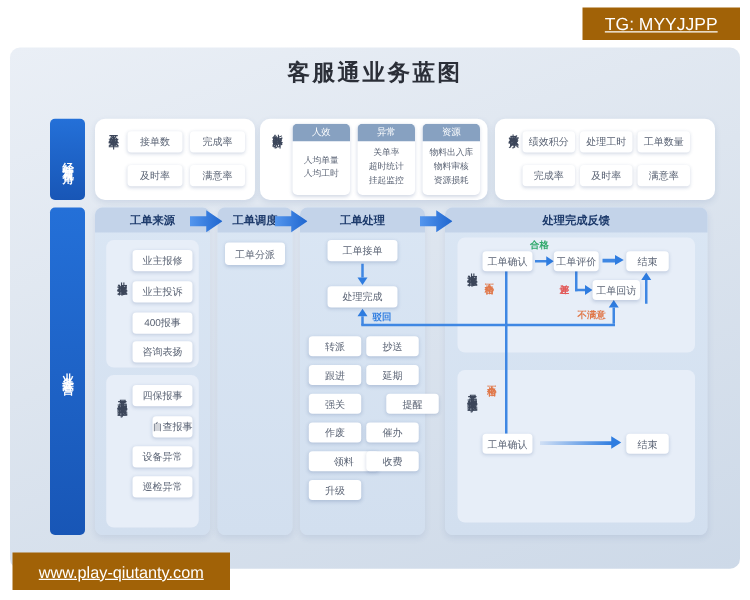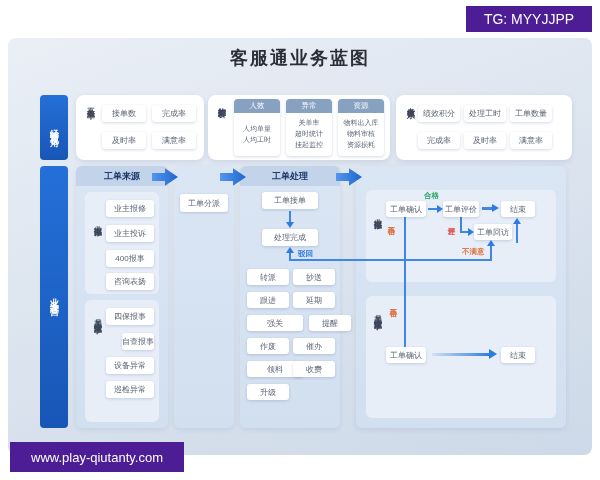--- a/index.html
+++ b/index.html
@@ -2,21 +2,21 @@
 <html><head>
 <meta charset="utf-8">
 <style>
   * { margin:0; padding:0; box-sizing:border-box; }
   body { width:600px; height:480px; background:#ffffff; font-family:"Liberation Sans", sans-serif; position:relative; overflow:hidden; }
   .page { position:absolute; left:0; top:0; width:600px; height:480px; }
   .canvas { position:absolute; left:8px; top:38px; width:584px; height:417px; border-radius:8px;
             background:linear-gradient(160deg,#eaeff6 0%,#dde5ef 45%,#cdd9e8 100%); }
   .title { position:absolute; left:0; top:46px; width:600px; text-align:center; font-size:18px; font-weight:bold;
            color:#2b2f38; letter-spacing:2px; }
-  .wm { position:absolute; background:#4c1d95; color:#ffffff; display:flex; align-items:center; justify-content:center; }
+  .wm { position:absolute; background:#a16207; color:#ffffff; display:flex; align-items:center; justify-content:center;text-decoration:underline; }
   .wm-tg { left:466px; top:6px; width:126px; height:26px; font-size:14px; }
   .wm-site { left:10px; top:442px; width:174px; height:30px; font-size:13px; }
   .bluebar { position:absolute; width:28px; background:linear-gradient(180deg,#2470d8,#1856b6); border-radius:4px;
              display:flex; align-items:center; justify-content:center; z-index:2; }
   .vtext { writing-mode:vertical-rl; text-orientation:upright; }
   .bluebar .vtext { color:#ffffff; font-size:9px; font-weight:600; letter-spacing:3px; }
   .wpanel { position:absolute; background:#ffffff; border-radius:8px; box-shadow:0 2px 5px rgba(50,80,140,.12); z-index:1; }
   .vlabel { position:absolute; writing-mode:vertical-rl; text-orientation:upright; font-size:8px; font-weight:600;
             color:#3c465a; letter-spacing:1px; display:flex; align-items:center; z-index:3; }
   .box { position:absolute; background:#ffffff; border-radius:3px; box-shadow:0 1px 3px rgba(40,70,130,.20);
@@ -112,48 +112,50 @@
   <div class="grp" style="left:85px;top:300px;width:74px;height:122px;"></div>
   <div class="vlabel" style="left:91px;top:313px;height:96px;">员工非业主报事</div>
   <div class="box" style="left:106px;top:308px;width:48px;height:17px;">四保报事</div>
   <div class="box" style="left:106px;top:333px;width:32px;height:17px;margin-left:16px;">自查报事</div>
   <div class="box" style="left:106px;top:357px;width:48px;height:17px;">设备异常</div>
   <div class="box" style="left:106px;top:381px;width:48px;height:17px;">巡检异常</div>
 
   <div class="bigarrow" style="left:152px;top:167px;"></div>
 
   <div class="sec" style="left:174px;top:166px;width:60px;height:262px;"></div>
+  <div class="sech" style="left:174px;top:166px;width:60px;">工单调度</div>
   <div class="box" style="left:180px;top:194px;width:48px;height:18px;">工单分派</div>
 
   <div class="bigarrow" style="left:220px;top:167px;"></div>
 
   <div class="sec" style="left:240px;top:166px;width:100px;height:262px;"></div>
   <div class="sech" style="left:240px;top:166px;width:100px;">工单处理</div>
   <div class="box" style="left:262px;top:192px;width:56px;height:17px;">工单接单</div>
   <div class="line" style="left:289px;top:211px;width:2px;height:11px;"></div>
   <div class="tri tri-down" style="left:286px;top:222px;"></div>
   <div class="box" style="left:262px;top:229px;width:56px;height:17px;">处理完成</div>
   <div class="tri tri-up" style="left:286px;top:247px;"></div>
   <div class="line" style="left:289px;top:253px;width:2px;height:7px;"></div>
   <div class="lbl blue" style="left:298px;top:249px;">驳回</div>
   <div class="box" style="left:247px;top:269px;width:42px;height:16px;">转派</div>
   <div class="box" style="left:293px;top:269px;width:42px;height:16px;">抄送</div>
   <div class="box" style="left:247px;top:292px;width:42px;height:16px;">跟进</div>
   <div class="box" style="left:293px;top:292px;width:42px;height:16px;">延期</div>
-  <div class="box" style="left:247px;top:315px;width:56px;height:16px;">强关</div>
+  <div class="box" style="left:247px;top:315px;width:42px;height:16px;">强关</div>
   <div class="box" style="left:293px;top:315px;width:42px;height:16px;margin-left:16px;">提醒</div>
   <div class="box" style="left:247px;top:338px;width:42px;height:16px;">作废</div>
   <div class="box" style="left:293px;top:338px;width:42px;height:16px;">催办</div>
   <div class="box" style="left:247px;top:361px;width:56px;height:16px;">领料</div>
   <div class="box" style="left:293px;top:361px;width:42px;height:16px;">收费</div>
   <div class="box" style="left:247px;top:384px;width:42px;height:16px;">升级</div>
 
   <div class="bigarrow" style="left:336px;top:167px;"></div>
 
   <div class="sec" style="left:356px;top:166px;width:210px;height:262px;"></div>
+  <div class="sech" style="left:356px;top:166px;width:210px;">处理完成反馈</div>
 
   <div class="grp" style="left:366px;top:190px;width:190px;height:92px;"></div>
   <div class="vlabel" style="left:371px;top:212px;height:48px;">业主报修</div>
   <div class="box" style="left:386px;top:201px;width:40px;height:16px;">工单确认</div>
   <div class="lbl green" style="left:424px;top:191px;">合格</div>
   <div class="line" style="left:428px;top:208px;width:10px;height:2px;"></div>
   <div class="tri tri-right" style="left:437px;top:205px;"></div>
   <div class="box" style="left:443px;top:201px;width:36px;height:16px;">工单评价</div>
   <div class="line" style="left:482px;top:207px;width:11px;height:3px;"></div>
   <div class="tri" style="left:492px;top:204px;border-top:4.5px solid transparent;border-bottom:4.5px solid transparent;border-left:7px solid #2e7ce0;"></div>

